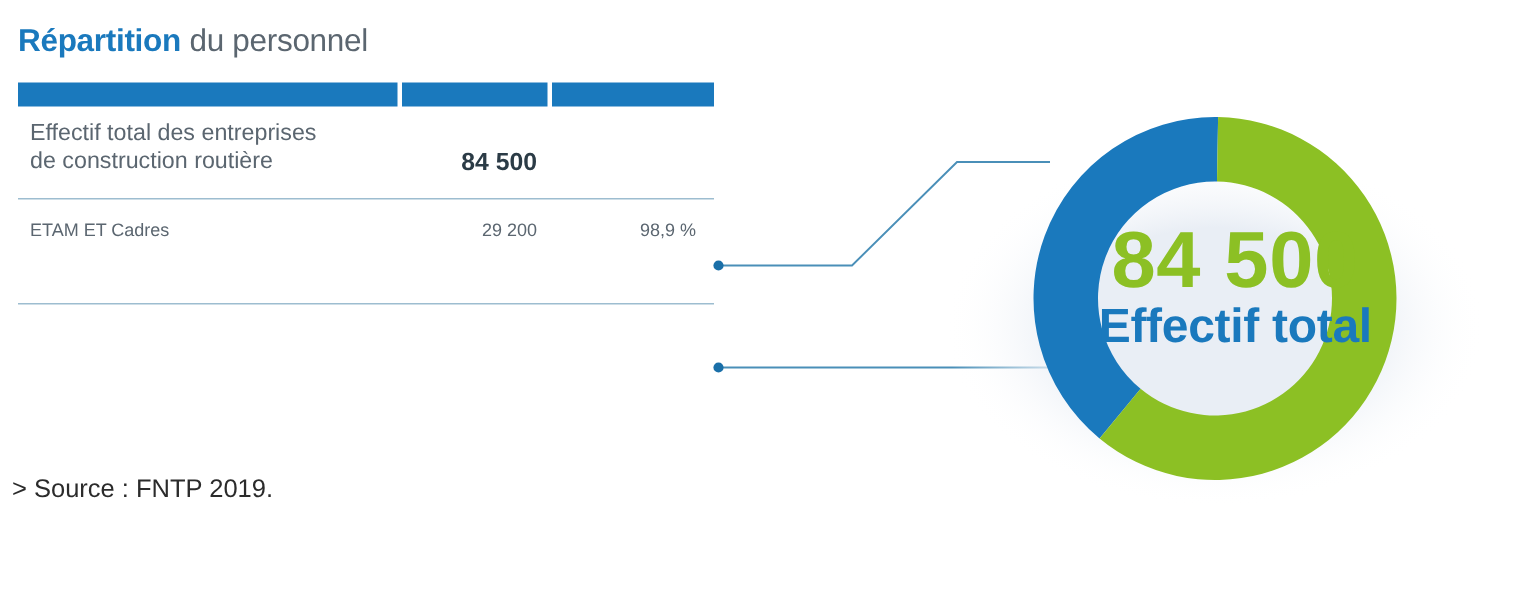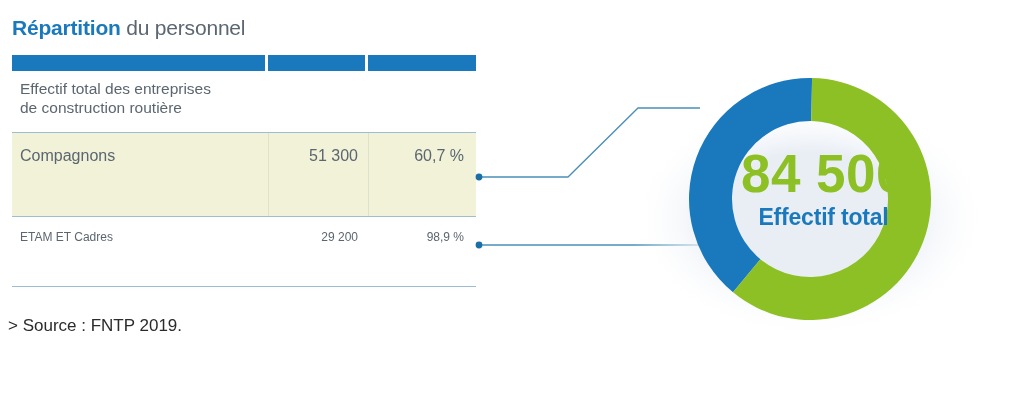--- a/index.html
+++ b/index.html
@@ -96,21 +96,20 @@
     color: #5b6670;
     font-size: 15.5px;
     line-height: 20px;
   }
 
   
   #row-total {
     height: 62px;
     padding-top: 8px;
     border-bottom: 1.4px solid #9dbdd0;
-    flex-direction: column;
   }
   #row-total .c-label { line-height: 19px; }
   #row-total .c-value {
     color: #2b3b46;
     font-weight: bold;
     font-size: 16.5px;
     padding-top: 19px;
   }
 
   
@@ -182,21 +181,21 @@
   #donut-center-text .big-number {
     color: #8cc024;
     font-size: 53px;
     font-weight: bold;
     letter-spacing: 0.5px;
     line-height: 53px;
     margin-left: 3px;
   }
   #donut-center-text .sub-label {
     color: #1a79bd;
-    font-size: 23px;
+    font-size: 32px;
     font-weight: bold;
     letter-spacing: -0.2px;
     line-height: 26px;
     margin-top: 4px;
     margin-left: 3px;
   }
 </style>
 </head>
 <body>
 
@@ -218,25 +217,20 @@
 
     <div class="t-row" id="row-total">
       <div class="c-label">
         <div>Effectif total des entreprises</div>
         <div>de construction routière</div>
       </div>
       <div class="c-value">84 500</div>
       <div class="c-pct"></div>
     </div>
 
-    <div class="t-row" id="row-compagnons">
-      <div class="c-label">Compagnons</div>
-      <div class="c-value">51 300</div>
-      <div class="c-pct">60,7 %</div>
-    </div>
 
     <div class="t-row" id="row-etam">
       <div class="c-label">ETAM ET Cadres</div>
       <div class="c-value">29 200</div>
       <div class="c-pct">98,9 %</div>
     </div>
 
   </div>
 
   <div id="source-note">&gt; Source : FNTP 2019.</div>

